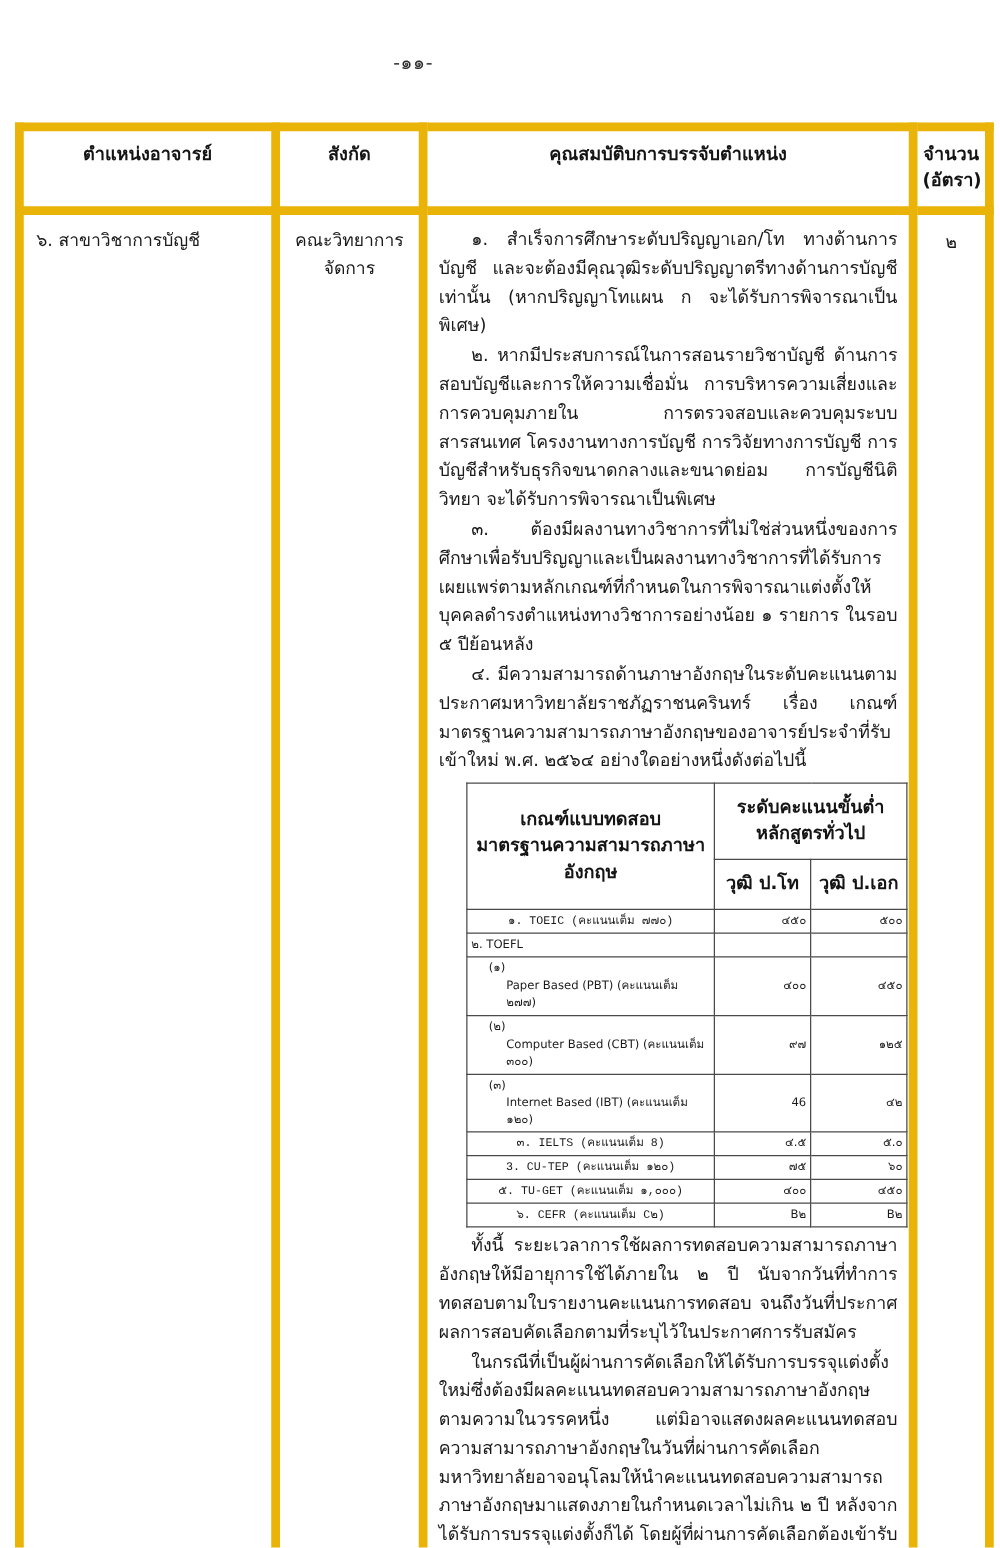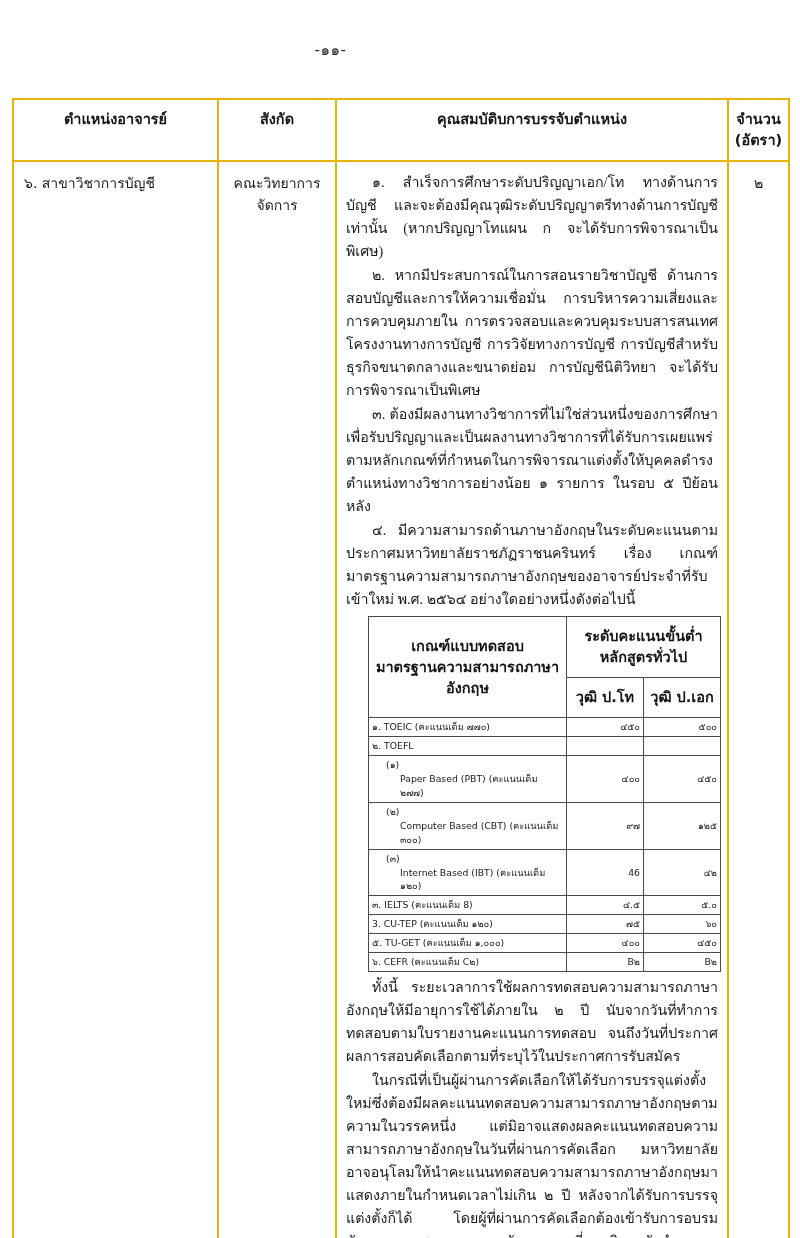--- a/index.html
+++ b/index.html
@@ -32,21 +32,21 @@
   .main-table-wrap {
     margin: 36px 12px 0 12px;
   }
   table.main {
     width: 776px;
     border-collapse: collapse;
     table-layout: fixed;
   }
   table.main > thead > tr > th,
   table.main > tbody > tr > td {
-    border: 2px solid #eab308;
+    border: 7px solid #eab308;
     vertical-align: top;
   }
   table.main thead th {
     text-align: center;
     font-weight: bold;
     font-size: 14.5px;
     padding: 9px 4px;
     line-height: 1.45;
     vertical-align: middle;
     color: #141414;
@@ -76,21 +76,20 @@
   td.cell-count {
     font-size: 14px;
     text-align: center;
     padding: 10px 4px 6px 4px;
   }
   .para {
     margin: 0 0 1px 0;
     text-indent: 26px;
     text-align: justify;
     text-justify: inter-word;
-    font-family: Liberation Serif, serif;
   }
 
   
   .inner-wrap {
     margin: 5px 0 4px 22px;
   }
   table.inner {
     border-collapse: collapse;
     width: 352px;
     table-layout: fixed;
@@ -104,22 +103,23 @@
   }
   table.inner th {
     text-align: center;
     font-weight: normal;
     vertical-align: middle;
   }
   .inner-c1 { width: 198px; }
   .inner-c2 { width: 77px; }
   .inner-c3 { width: 77px; }
   td.test-name {
-    text-align: left;
+    text-align: center;
     padding-left: 5px;
+    font-family: Liberation Mono, monospace;
   }
   td.score {
     text-align: right;
   }
   td.sub {
     text-align: left;
     padding-left: 5px;
     border-top: none;
     border-bottom: none;
   }

